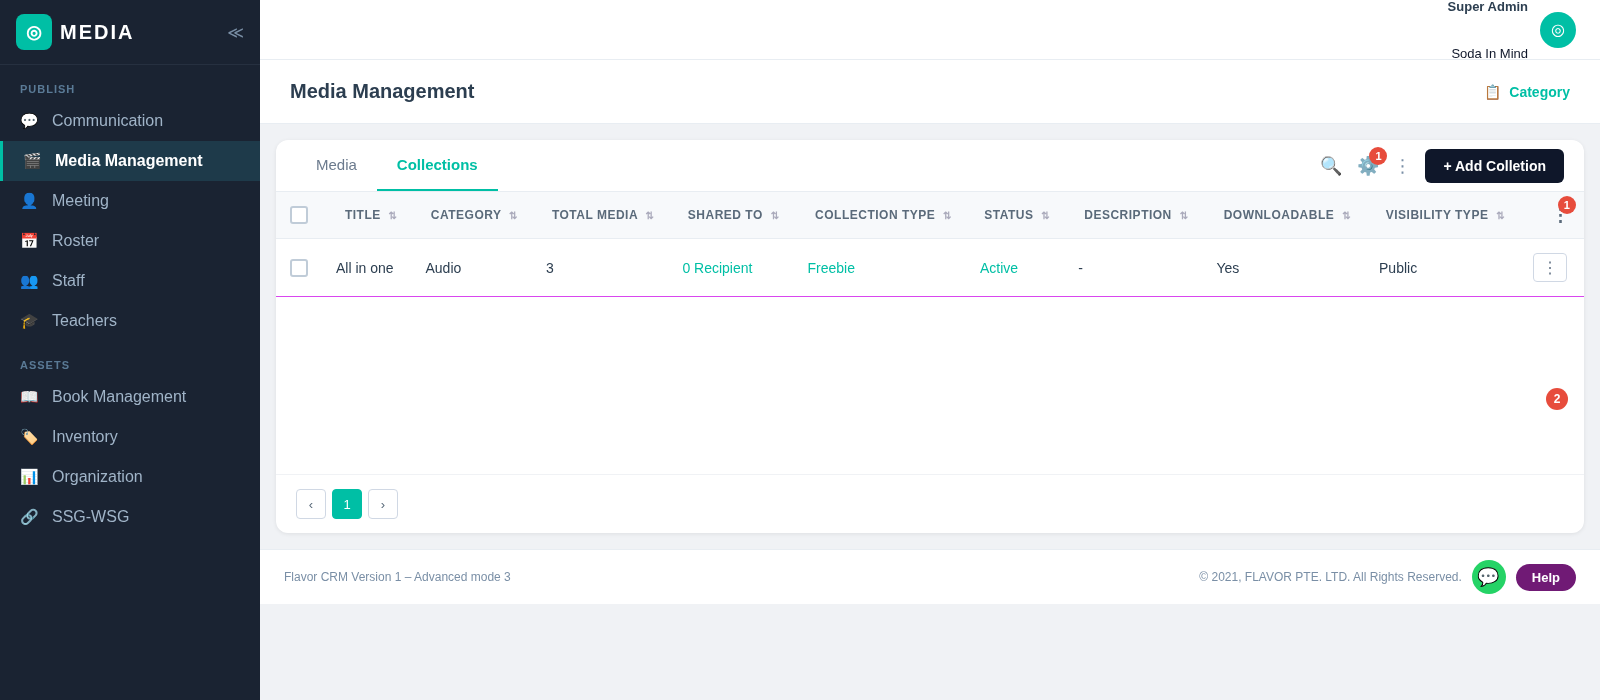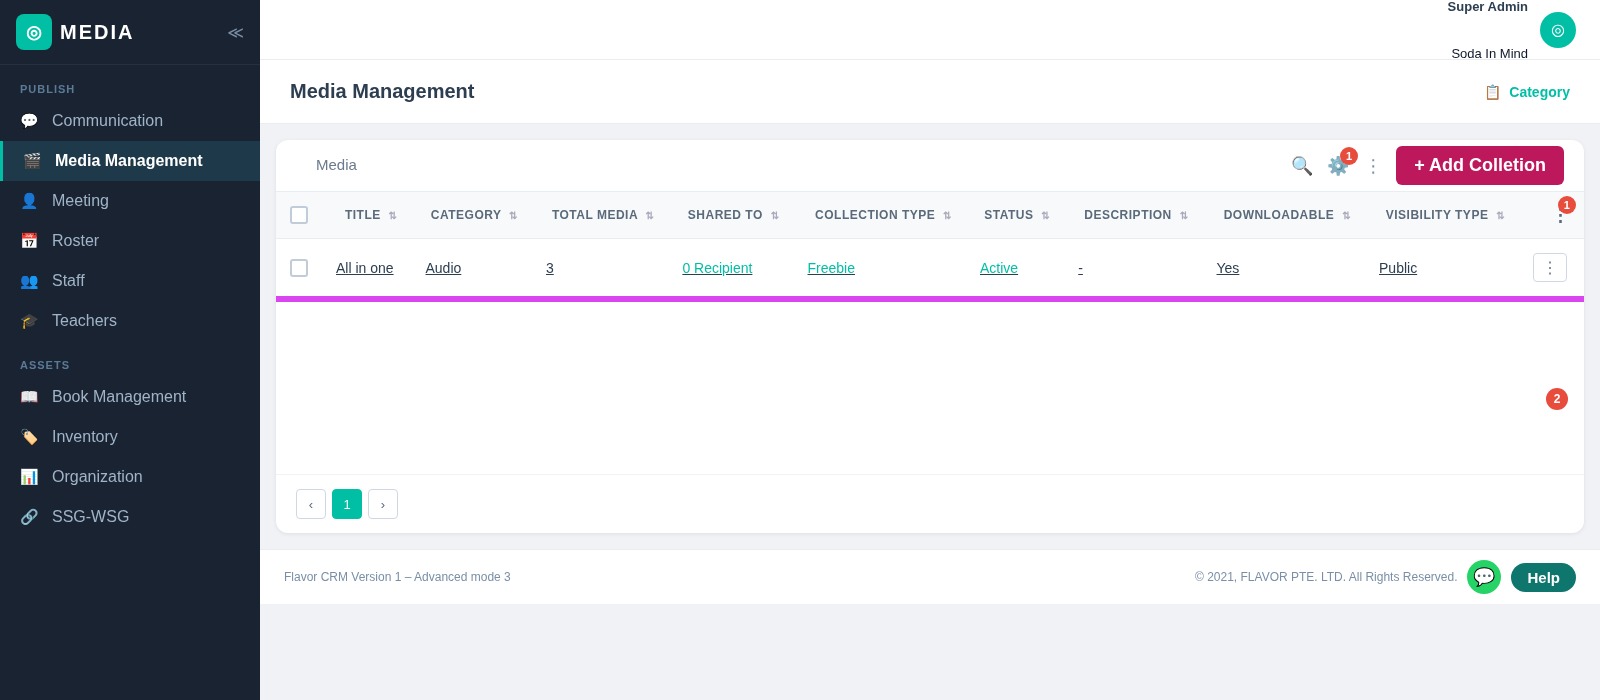--- a/index.html
+++ b/index.html
@@ -191,26 +191,26 @@
       display: flex;
       align-items: center;
       gap: 14px;
     }
     .tab-action-icon {
       color: #7a8fa6;
       cursor: pointer;
       font-size: 18px;
     }
     .add-collection-btn {
-      background: #be185d;
+      background: #0f172a;
       color: white;
       border: none;
       border-radius: 6px;
       padding: 9px 18px;
-      font-size: 18px;
+      font-size: 14px;
       font-weight: 600;
       cursor: pointer;
       white-space: nowrap;
     }
 
     
     .table-wrap { overflow-x: auto; flex: 1; }
     table { width: 100%; border-collapse: collapse; }
     thead tr { background: #f7f9fb; }
     th {
@@ -222,22 +222,21 @@
       letter-spacing: 0.5px;
       text-transform: uppercase;
       white-space: nowrap;
       border-bottom: 1px solid #e8edf2;
     }
     th .sort-icon { color: #aab; margin-left: 4px; font-size: 10px; }
     td {
       padding: 14px 14px;
       font-size: 14px;
       color: #2c3e50;
-      border-bottom: 6px solid #d946ef;
-      text-decoration: underline;
+      border-bottom: 1px solid #d946ef;
     }
     .td-checkbox { width: 40px; }
     .status-active { color: #00bfa5; font-weight: 500; }
     .link-teal { color: #00bfa5; font-weight: 500; cursor: pointer; }
     .link-teal-collection { color: #00bfa5; font-weight: 500; cursor: pointer; }
     .three-dots-btn {
       background: none;
       border: 1px solid #d0d8e4;
       border-radius: 4px;
       cursor: pointer;
@@ -324,26 +323,26 @@
       border-radius: 50%;
       width: 34px;
       height: 34px;
       display: flex;
       align-items: center;
       justify-content: center;
       cursor: pointer;
       font-size: 18px;
     }
     .help-btn {
-      background: #0f766e;
+      background: #701a75;
       color: white;
       border: none;
       border-radius: 16px;
       padding: 6px 16px;
-      font-size: 15px;
+      font-size: 13px;
       font-weight: 600;
       cursor: pointer;
     }
 
     .relative-wrapper {
       position: relative;
     }
 
     .checkbox-cell {
       width: 18px;
@@ -426,20 +425,21 @@
       <h1 class="page-title">Media Management</h1>
       <div class="category-btn">
         <span>📋</span>
         <span>Category</span>
       </div>
     </div>
 
     <div class="card">
       <div class="tabs-row">
         <div class="tab">Media</div>
+        <div class="tab active">Collections</div>
         <div class="tabs-spacer"></div>
         <div class="tab-actions">
           <span class="tab-action-icon">🔍</span>
           <div class="badge-container">
             <span class="tab-action-icon">⚙️</span>
             <div style="position:absolute;top:-8px;right:-8px;background:#e74c3c;color:white;border-radius:50%;width:18px;height:18px;display:flex;align-items:center;justify-content:center;font-size:11px;font-weight:700;">1</div>
           </div>
           <span class="tab-action-icon">⋮</span>
           <button class="add-collection-btn">+ Add Colletion</button>
         </div>

